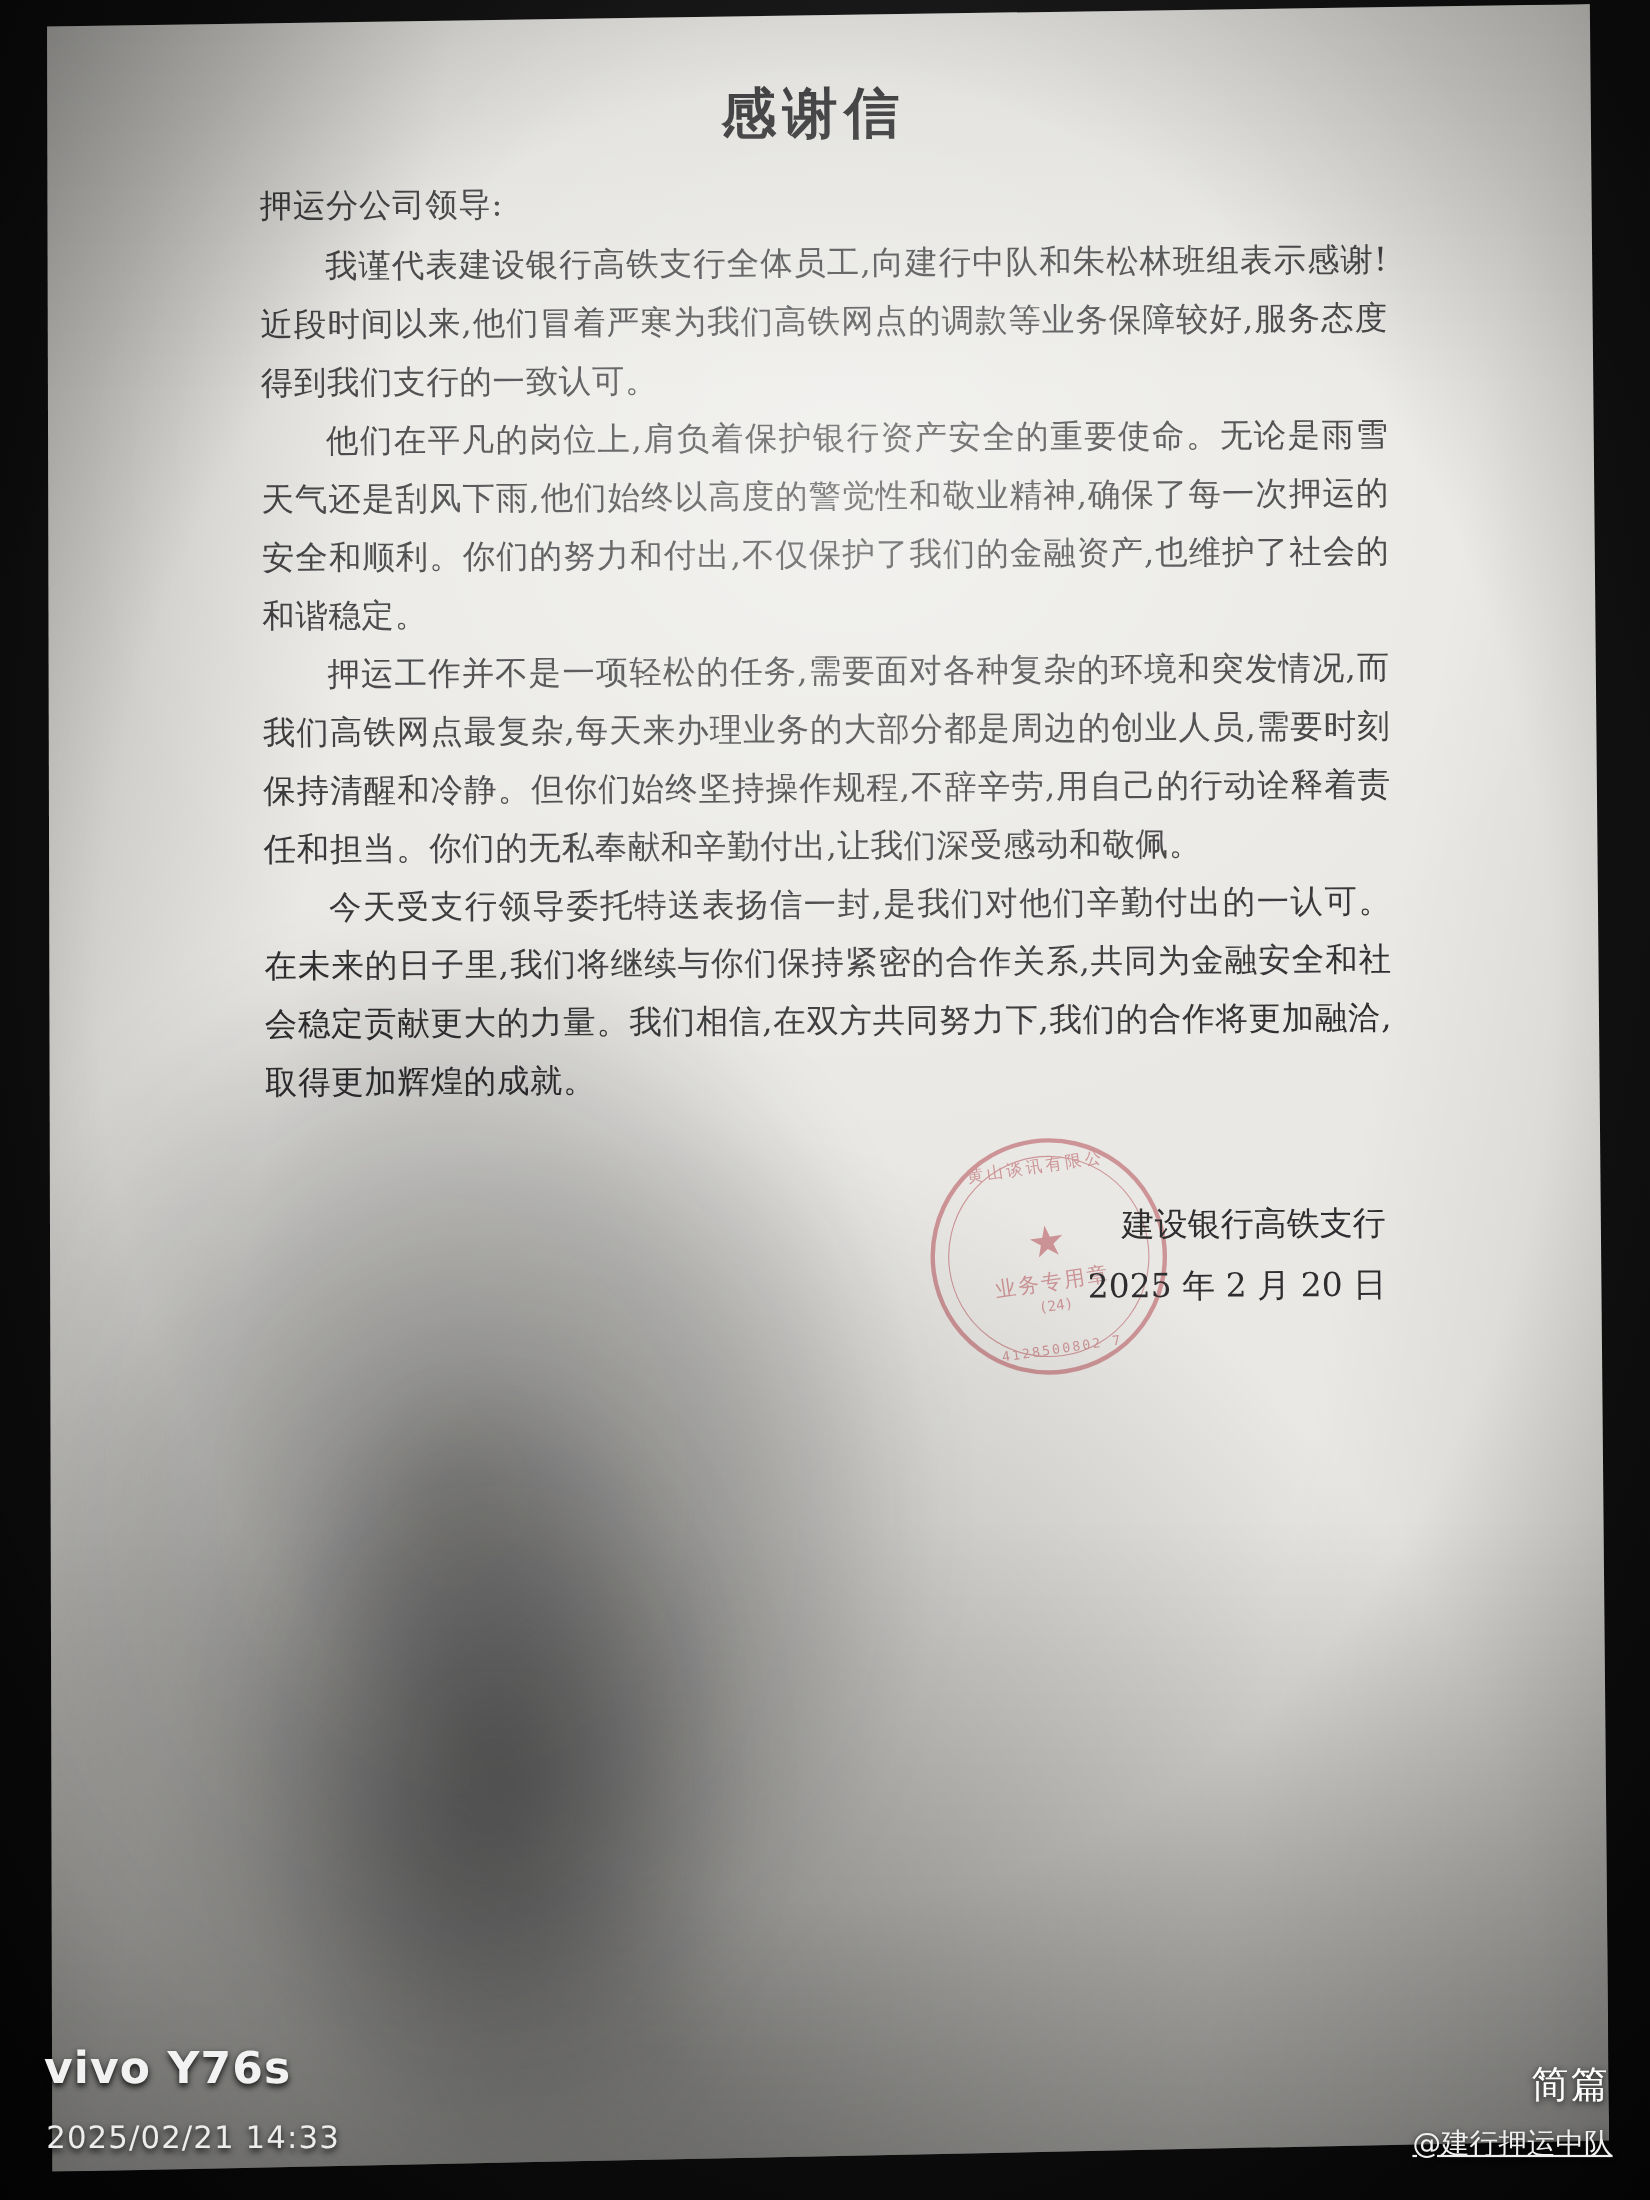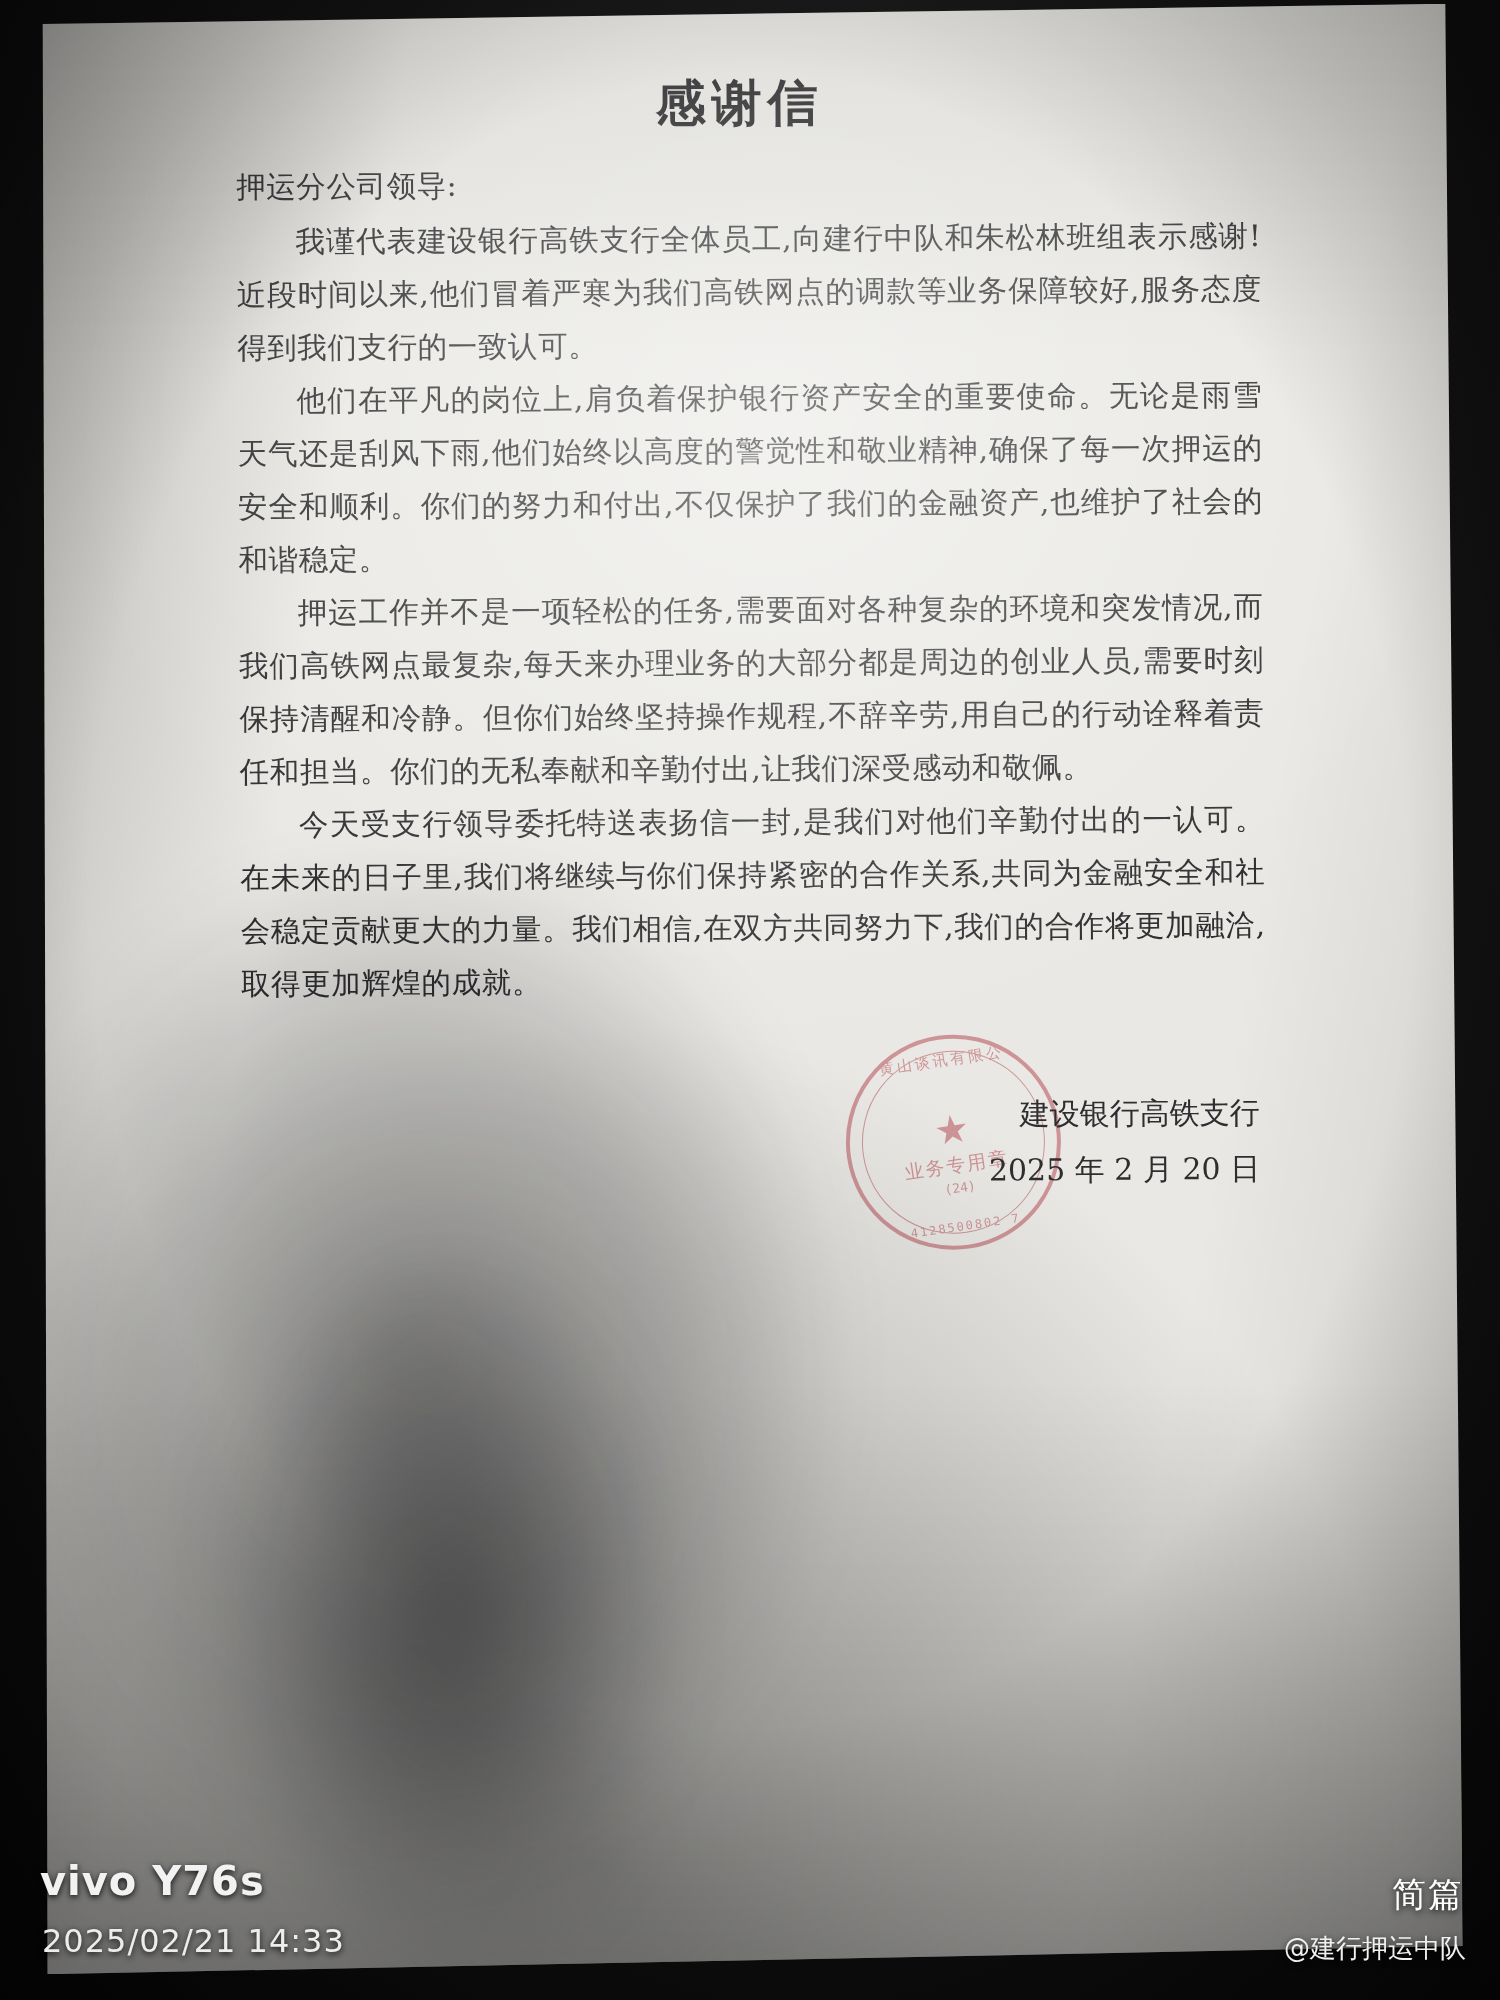--- a/index.html
+++ b/index.html
@@ -215,21 +215,21 @@
     font-weight: 700;
     letter-spacing: 1px;
     font-family: "DejaVu Sans", "Liberation Sans", sans-serif;
     text-shadow: 0 2px 6px rgba(0,0,0,0.9);
   }
   #wm-time {
     position: absolute;
     left: 42px;
     bottom: 40px;
     color: #ededed;
-    font-size: 32px;
+    font-size: 28px;
     letter-spacing: 1px;
     font-family: "DejaVu Sans", "Liberation Sans", sans-serif;
     text-shadow: 0 2px 6px rgba(0,0,0,0.9);
   }
   #wm-app {
     position: absolute;
     right: 36px;
     bottom: 82px;
     color: #ffffff;
     font-size: 34px;
@@ -239,20 +239,21 @@
     text-shadow: 0 2px 7px rgba(0,0,0,0.85);
   }
   #wm-handle {
     position: absolute;
     right: 34px;
     bottom: 34px;
     color: #f0f0f0;
     font-size: 26px;
     font-family: "DejaVu Sans", "Liberation Sans", sans-serif;
     text-shadow: 0 2px 6px rgba(0,0,0,0.85);
+    text-decoration: underline;
   }
 
   
   #vignette {
     position: absolute;
     inset: 0;
     pointer-events: none;
     background: radial-gradient(ellipse 80% 75% at 50% 45%, rgba(0,0,0,0) 55%, rgba(0,0,0,0.45) 100%);
   }
 </style>

